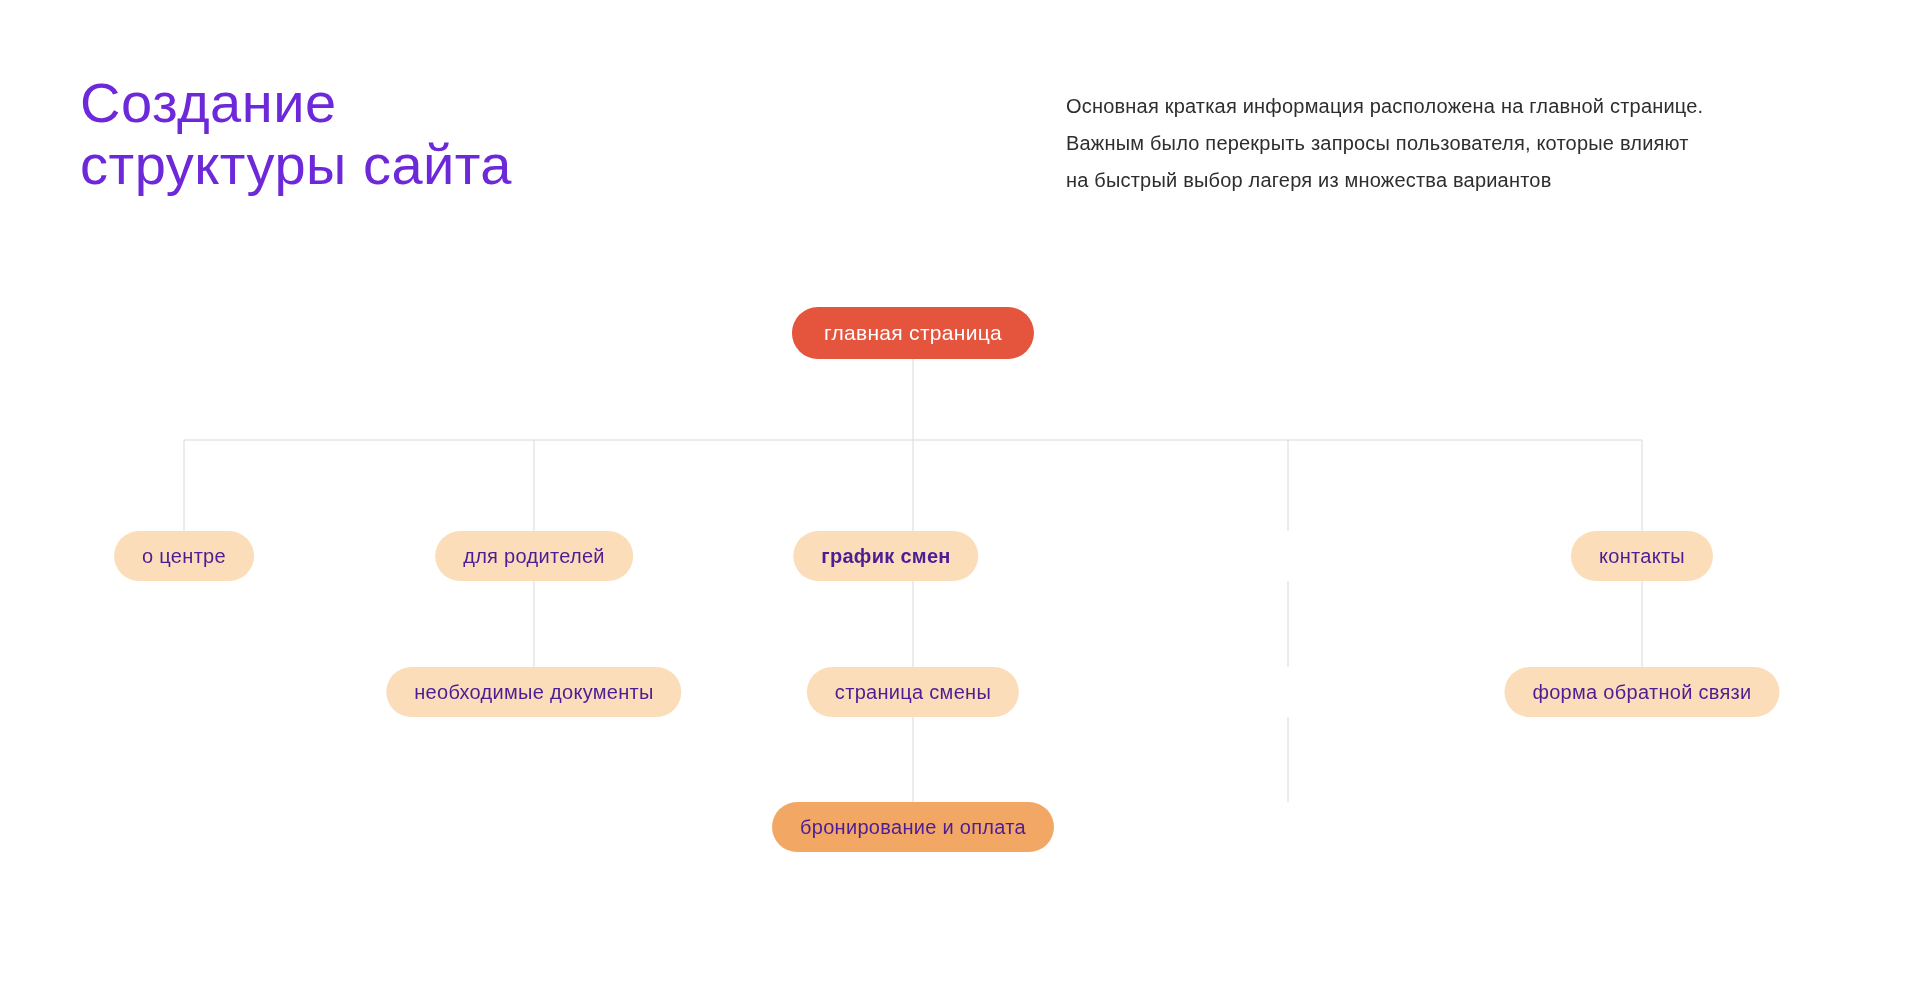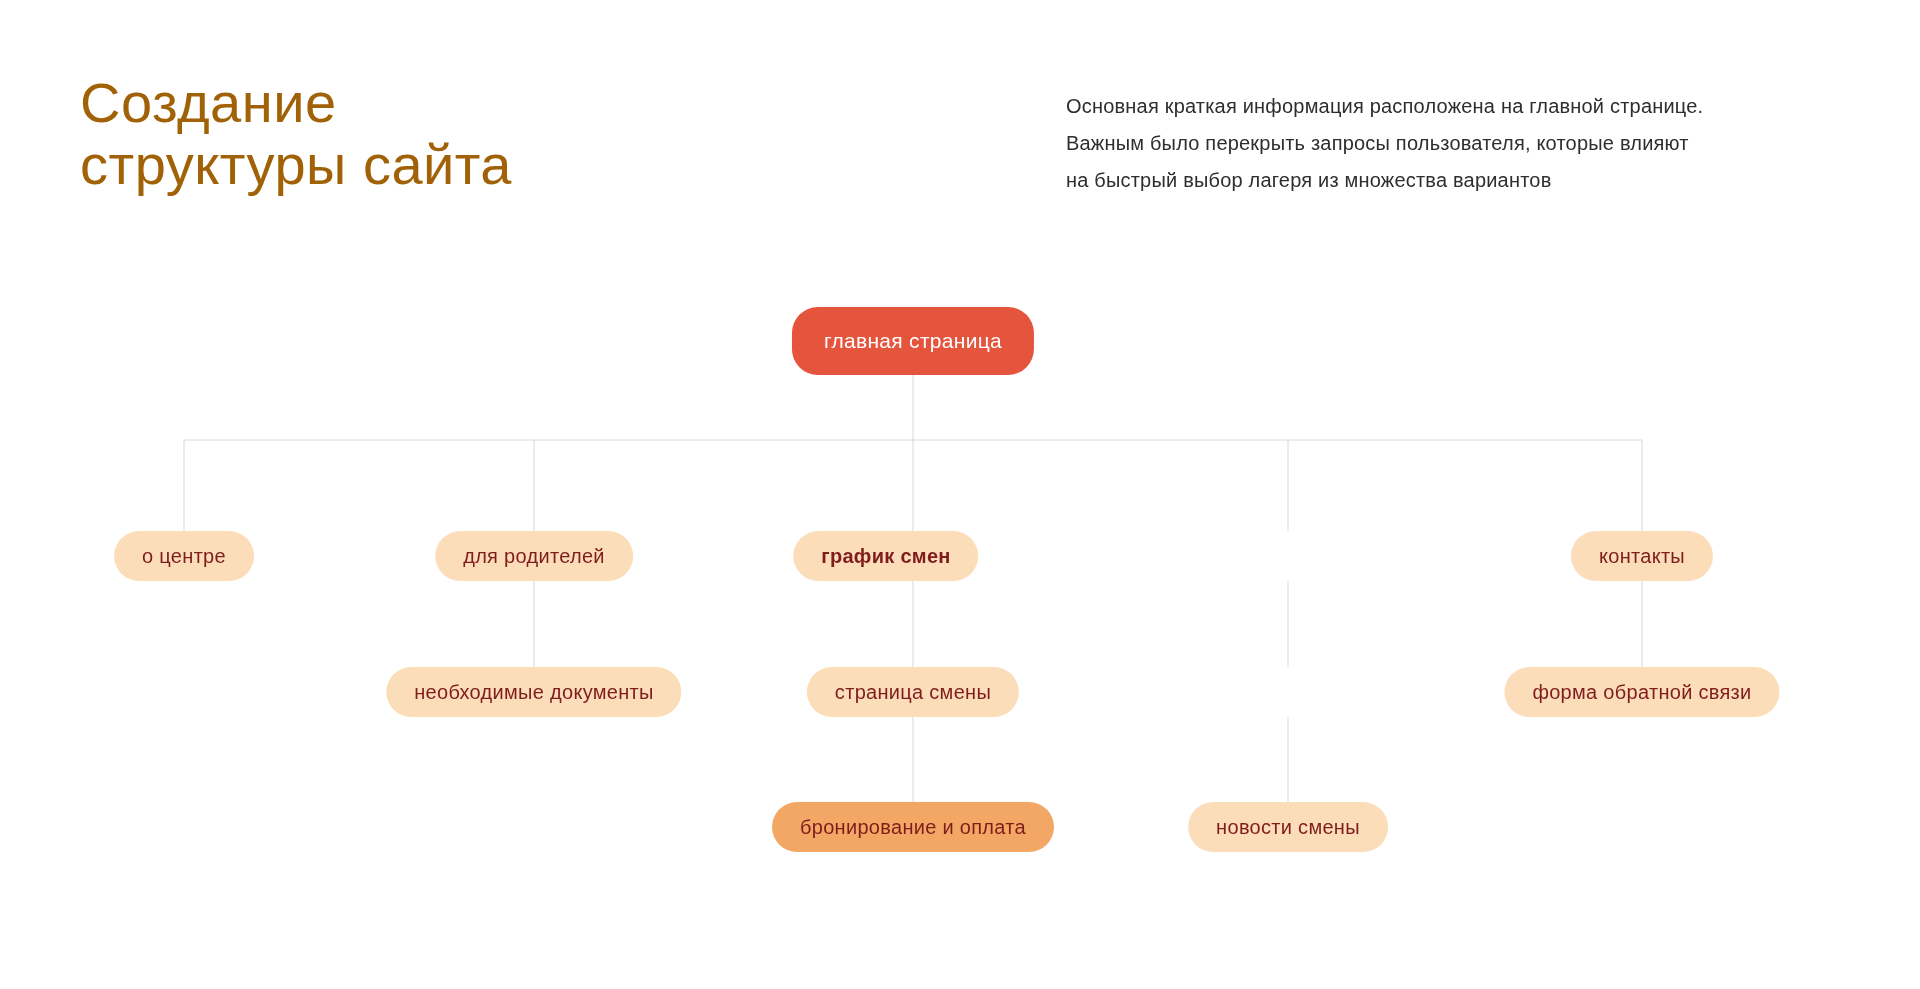--- a/index.html
+++ b/index.html
@@ -16,21 +16,21 @@
 
   
   .page-title {
     position: absolute;
     left: 80px;
     top: 72px;
     font-size: 56px;
     line-height: 62px;
     font-weight: 400;
     letter-spacing: 0.5px;
-    color: #a16207;
+    color: #6d28d9;
     white-space: pre-line;
   }
 
   .intro-paragraph {
     position: absolute;
     left: 1066px;
     top: 88px;
     width: 720px;
     font-size: 20px;
     line-height: 37px;
@@ -58,31 +58,31 @@
     stroke-width: 1;
   }
 
   .node {
     position: absolute;
     transform: translateX(-50%);
     height: 50px;
     padding: 0 28px;
     border-radius: 26px;
     background: #fcddb9;
-    color: #7f1d1d;
+    color: #4c1d95;
     font-size: 20px;
     letter-spacing: 0.3px;
     display: flex;
     align-items: center;
     justify-content: center;
     white-space: nowrap;
   }
 
   .node--root {
-    height: 68px;
+    height: 52px;
     padding: 11px 32px;
     background: #e5543d;
     color: #ffffff;
     font-size: 21px;
   }
 
   .node--highlight {
     background: #f2a864;
   }
 </style>
@@ -126,16 +126,15 @@
     <div class="node" style="left:184px; top:531px;">о центре</div>
     <div class="node" style="left:534px; top:531px;">для родителей</div>
     <div class="node" style="left:886px; top:531px;font-weight:bold;">график смен</div>
     <div class="node" style="left:1642px; top:531px;">контакты</div>
 
     <div class="node" style="left:913px; top:667px;">страница смены</div>
     <div class="node" style="left:534px; top:667px;">необходимые документы</div>
     <div class="node node--highlight" style="left:913px; top:802px;">бронирование и оплата</div>
 
     <div class="node" style="left:1642px; top:667px;">форма обратной связи</div>
-    <div class="node" style="left:1288px; top:802px;">новости смены</div>
 
   </div>
 </div>
 
 </body></html>

